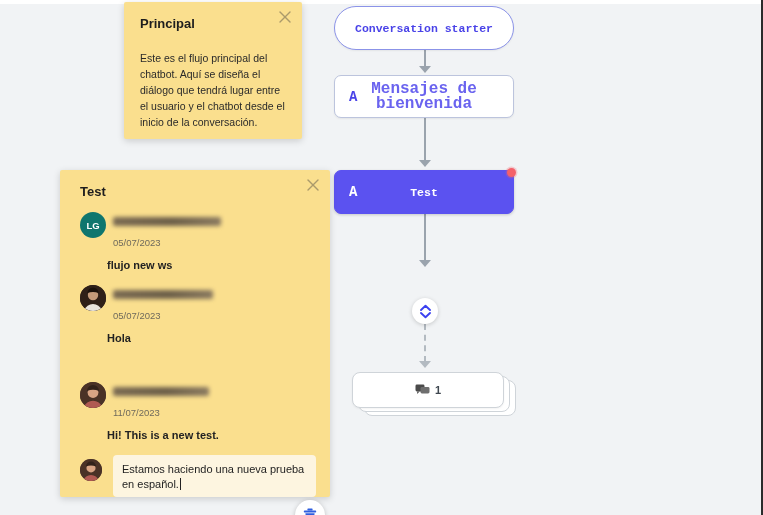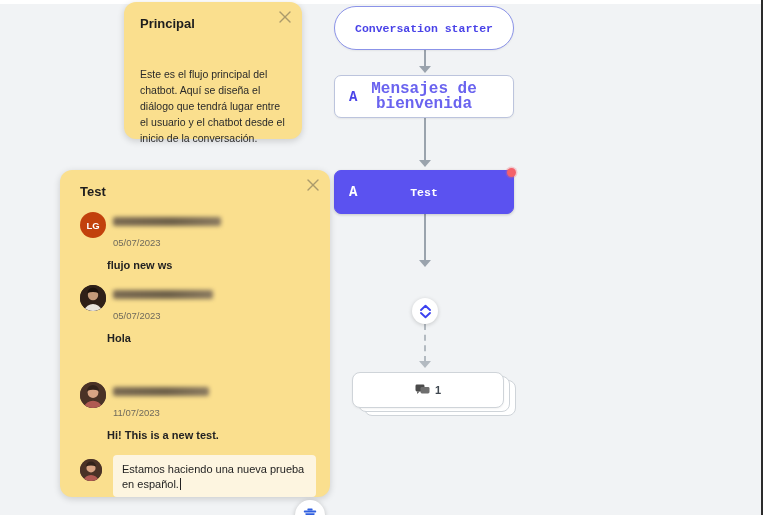--- a/index.html
+++ b/index.html
@@ -191,21 +191,21 @@
     font-weight: bold;
     color: #3f4750;
     margin-left: 5px;
   }
 
   
   .sticky {
     position: absolute;
     box-sizing: border-box;
     background: #fadf8e;
-    border-radius: 12px;
+    border-radius: 2px;
     box-shadow: 0 2px 7px rgba(0,0,0,.16);
   }
   .sticky .close-x {
     position: absolute;
     right: 9px; top: 7px;
     width: 16px; height: 16px;
     cursor: pointer;
     opacity: .55;
   }
   .sticky .sticky-title {
@@ -214,21 +214,21 @@
     color: #1d1d1d;
   }
 
   
   #note-principal {
     left: 124px; top: 2px;
     width: 178px; height: 137px;
     padding: 12px 16px 10px 16px;
   }
   #note-principal .sticky-body {
-    margin-top: 34px;
+    margin-top: 18px;
     font-size: 10.5px;
     line-height: 16px;
     color: #2a2a2a;
   }
 
   
   #note-test {
     left: 60px; top: 170px;
     width: 270px; height: 327px;
     padding: 12px 14px 10px 14px;
@@ -248,21 +248,21 @@
     width: 26px; height: 26px;
     border-radius: 50%;
     overflow: hidden;
     display: flex;
     align-items: center;
     justify-content: center;
     font-size: 9.5px;
     font-weight: bold;
   }
   .avatar.initials {
-    background: #c2410c;
+    background: #0f766e;
     color: #ffffff;
   }
   .avatar.photo-a { background: #3b2b22; }
   .avatar.photo-b { background: #5c4438; }
 
   .comment .author {
     display: inline-block;
     height: 9px;
     border-radius: 2px;
     margin-top: 2px;

